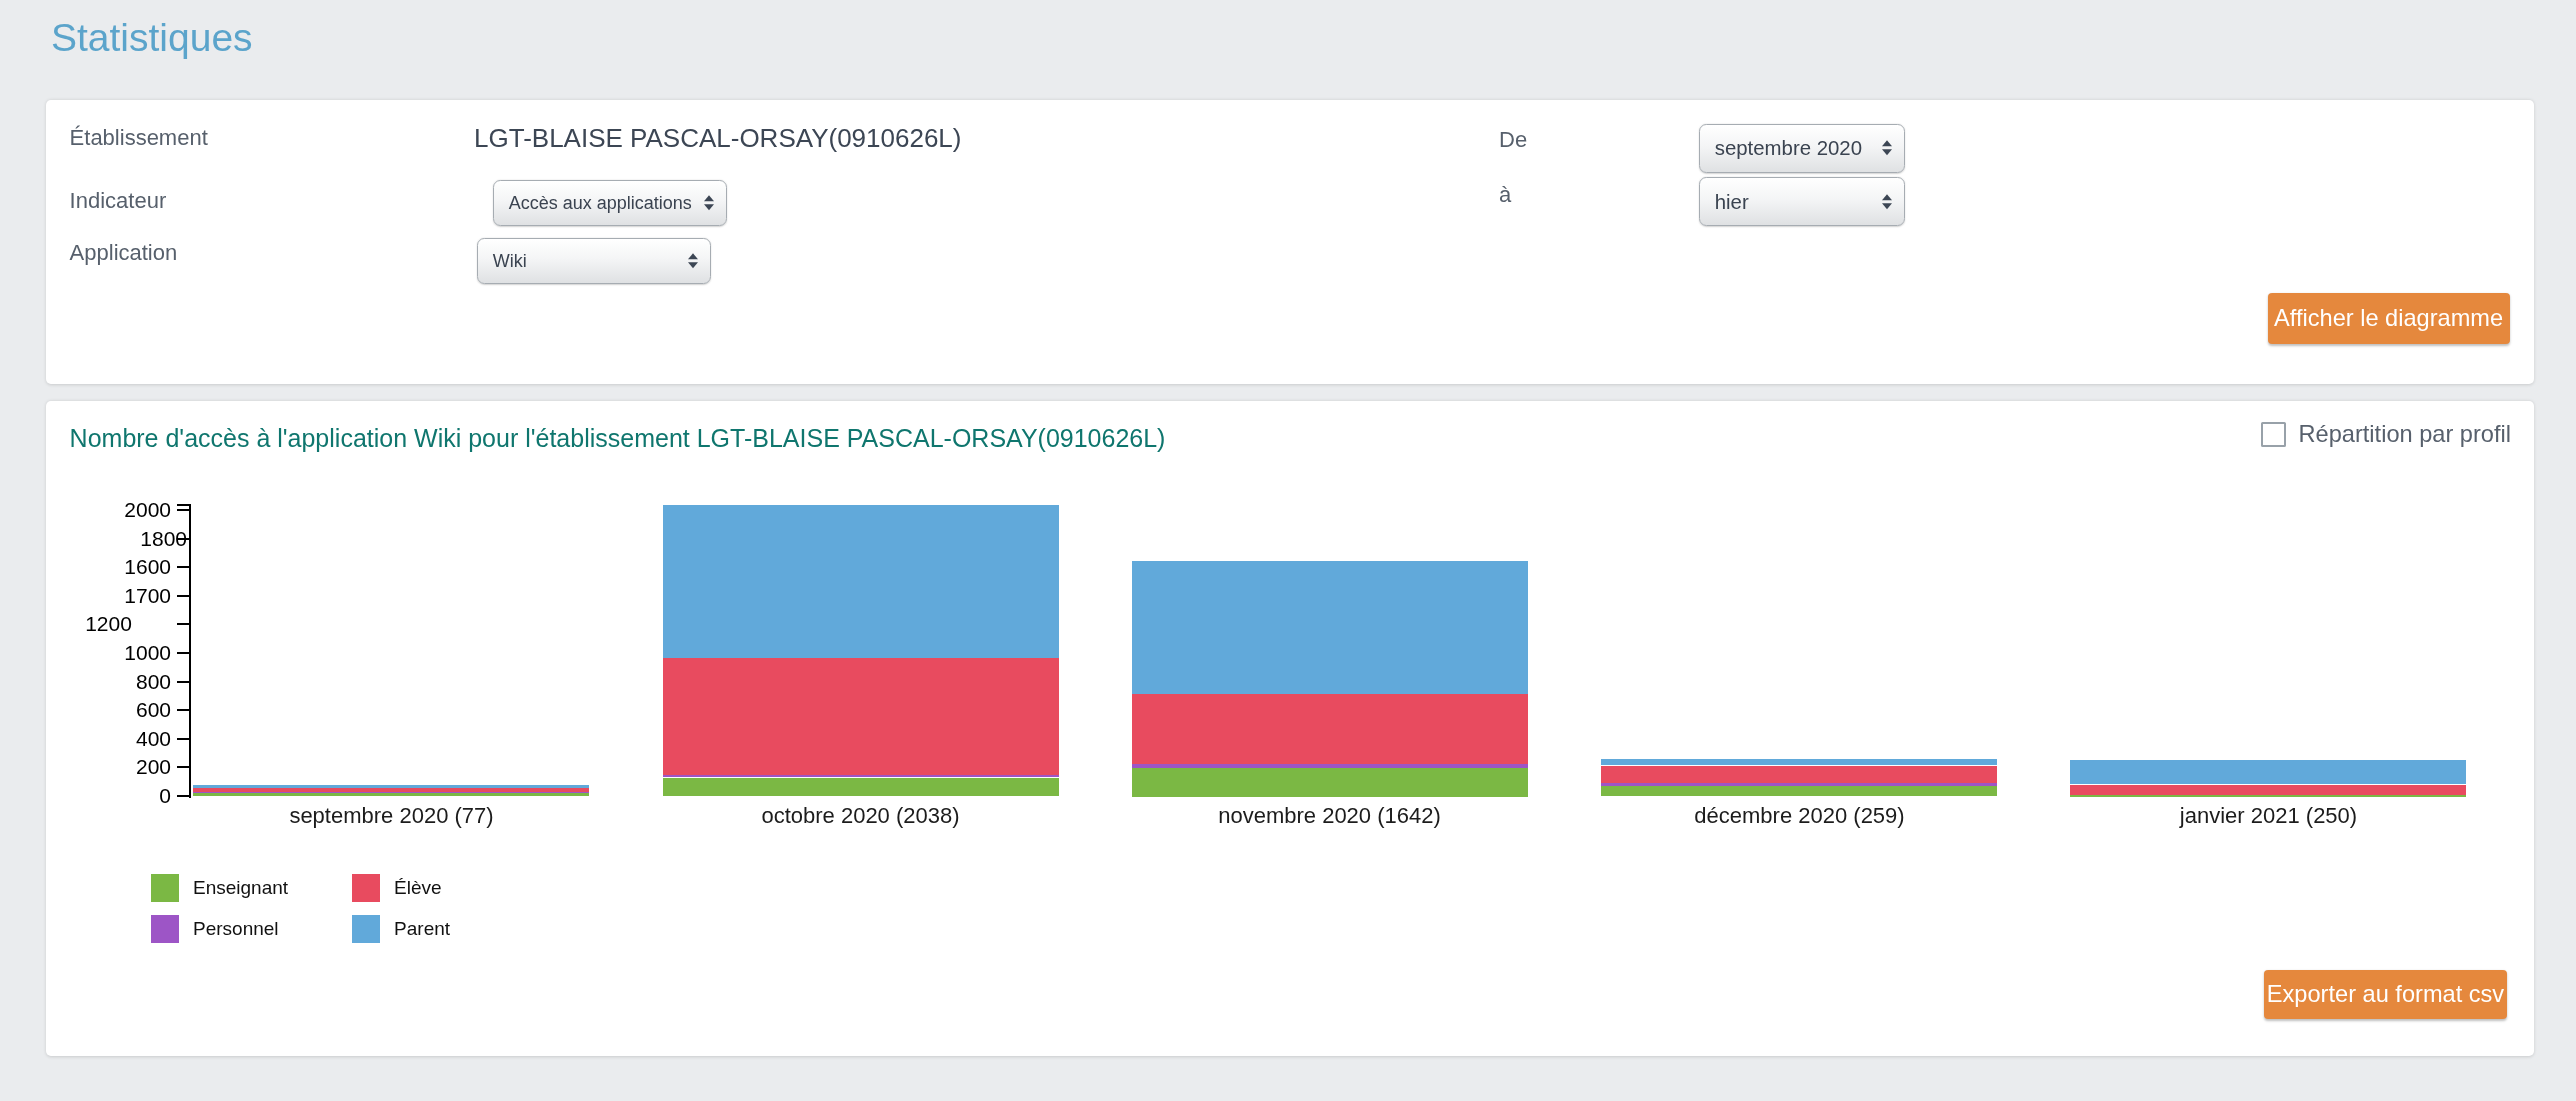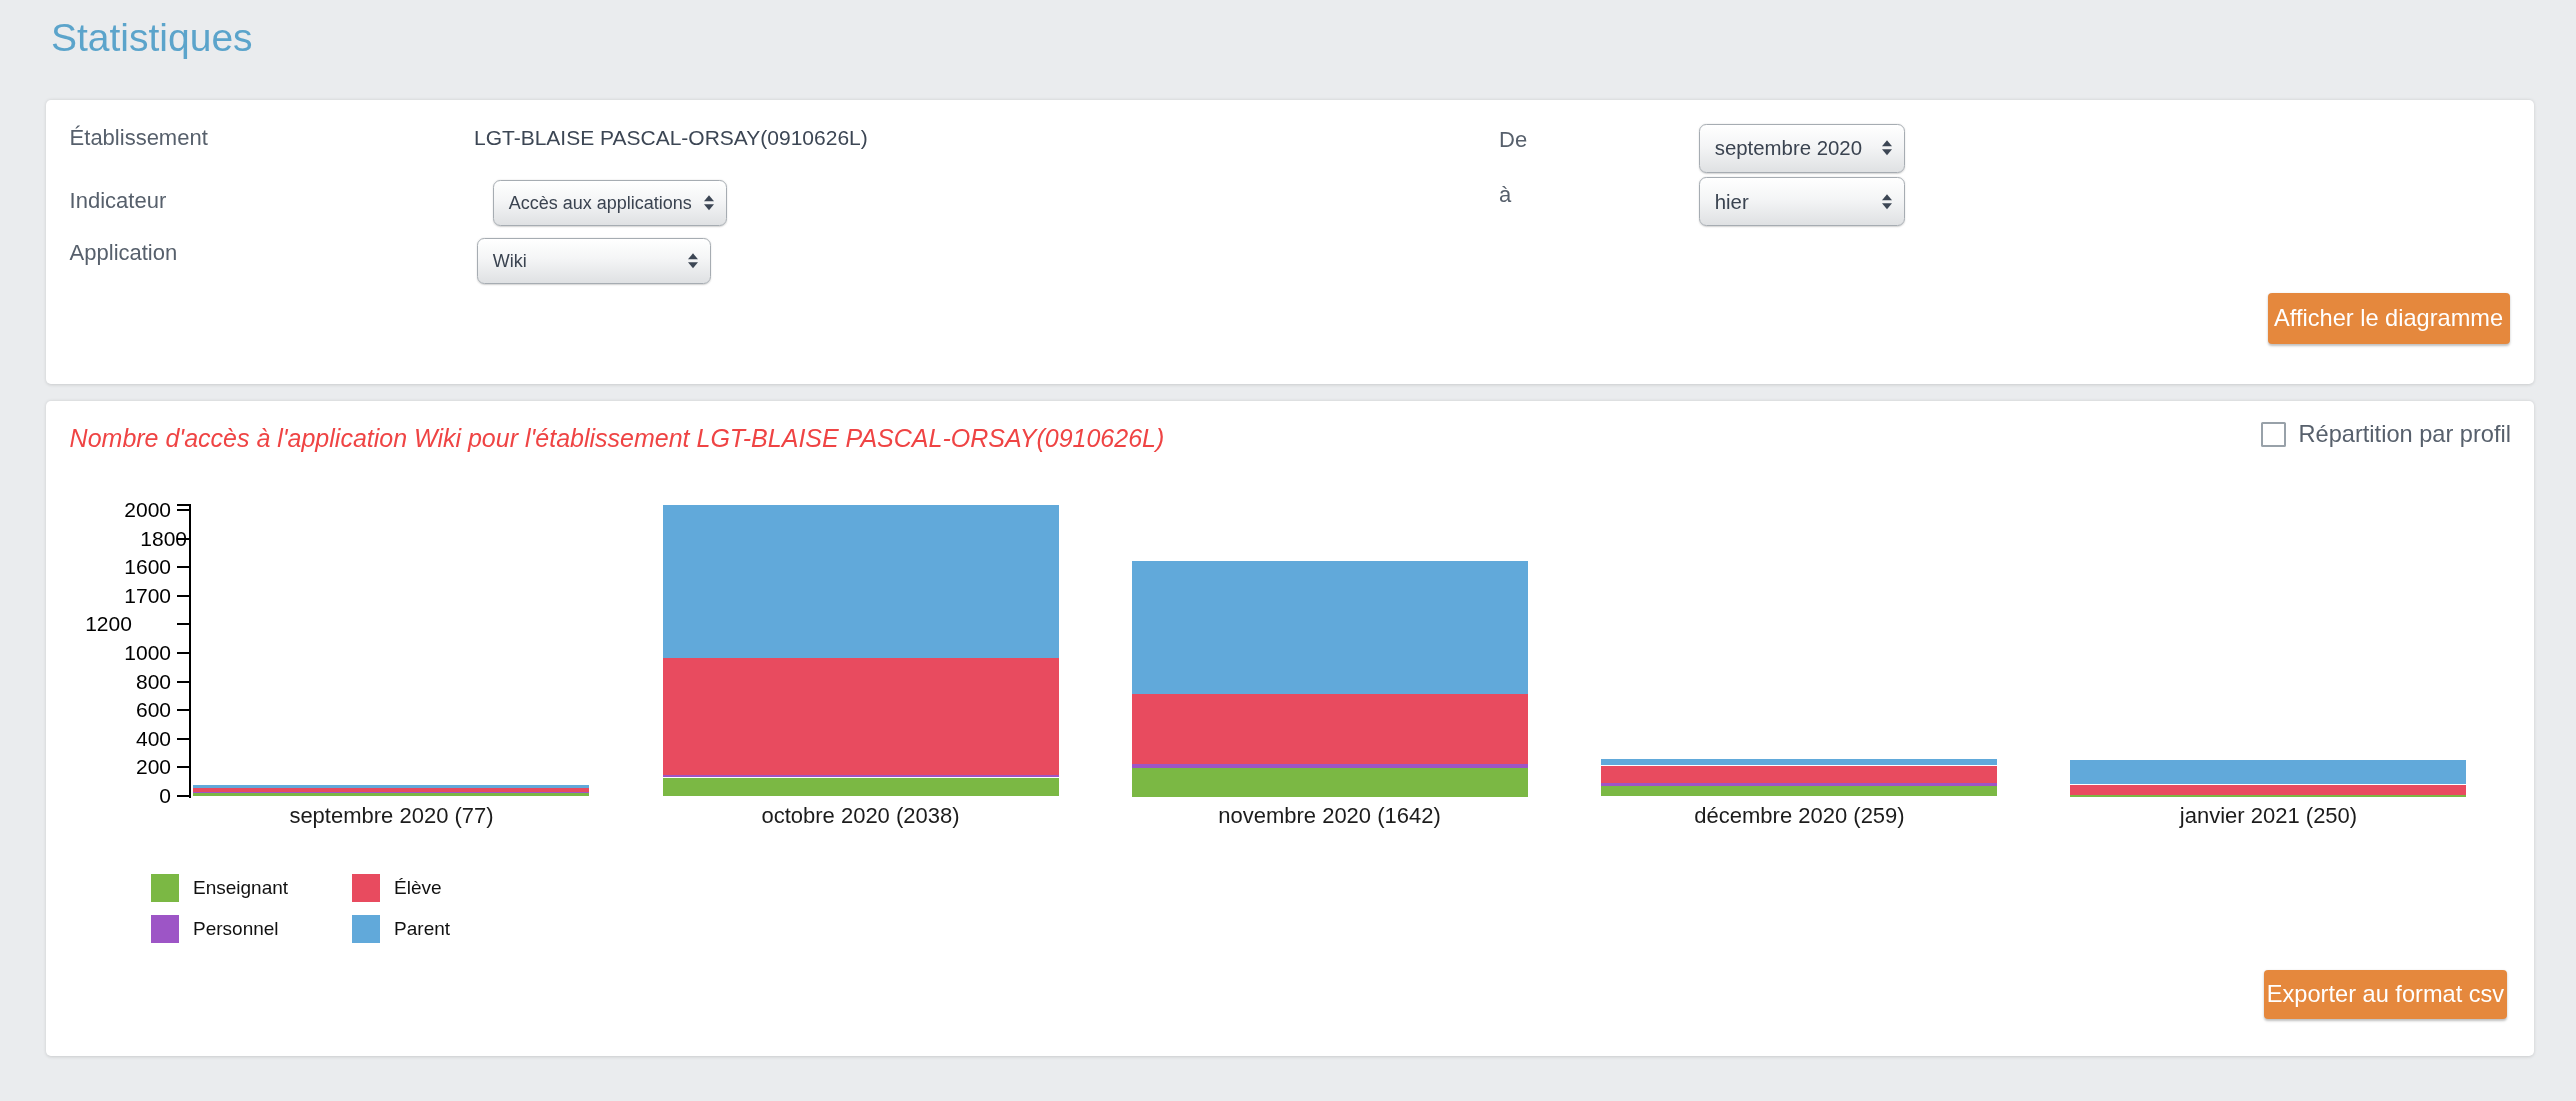--- a/index.html
+++ b/index.html
@@ -33,21 +33,21 @@
     position: absolute;
     left: 23.6px;
     font-size: 22px;
     color: #57606c;
     line-height: 28px;
   }
   .flabel.right-col { left: 1453px; }
   .fvalue {
     position: absolute;
     left: 428px;
-    font-size: 21px;
+    font-size: 26px;
     color: #3c4654;
     line-height: 28px;
   }
   .select {
     position: absolute;
     border: 0.8px solid #a6acb2;
     border-radius: 7.3px;
     background: linear-gradient(180deg, #ffffff 0%, #f4f5f6 45%, #dfe1e3 100%);
     box-shadow: 0 0.8px 1.6px rgba(0,0,0,0.18);
     cursor: pointer;
@@ -91,22 +91,21 @@
   }
   .btn-afficher { right: 24.4px; top: 193px; width: 242px; height: 51px; }
   .btn-export   { right: 27px; top: 569px; width: 243px; height: 49px; }
 
   
   .chart-title {
     position: absolute;
     left: 23.6px; top: 23px;
     font-size: 25px;
     font-weight: 400;
-    color: #ef4444;
-    font-style: italic;
+    color: #0f766e;
   }
   .profile-toggle {
     position: absolute;
     right: 23px; top: 19.6px;
     display: flex; align-items: center; gap: 12.2px;
     cursor: pointer;
   }
   .checkbox {
     width: 25px; height: 25px;
     border: 2.4px solid #98a1a9;

